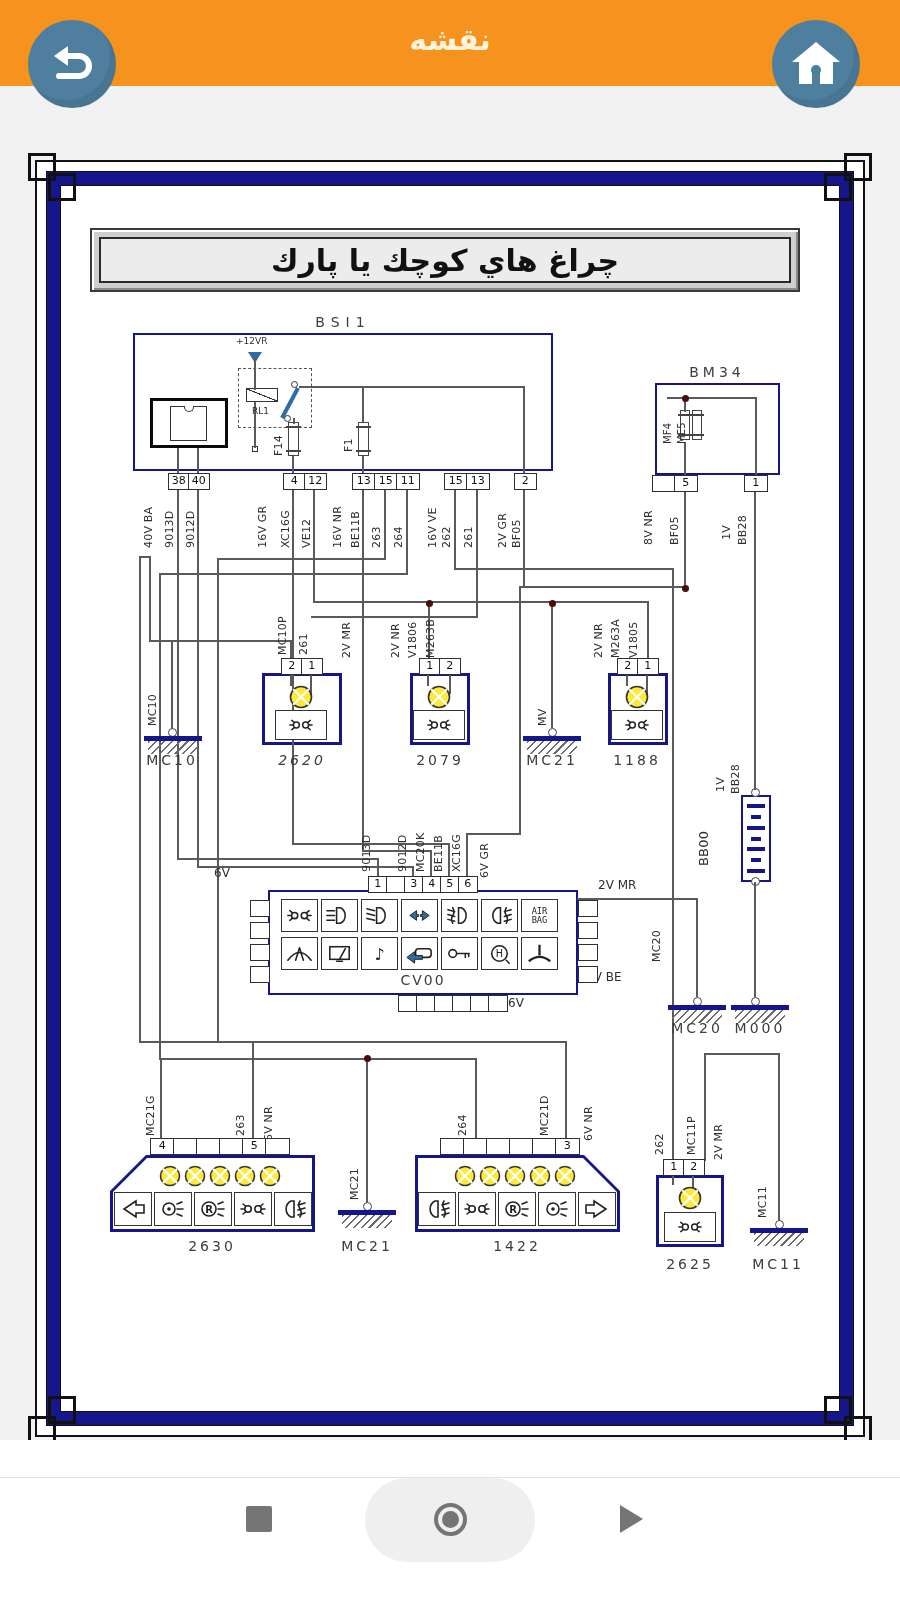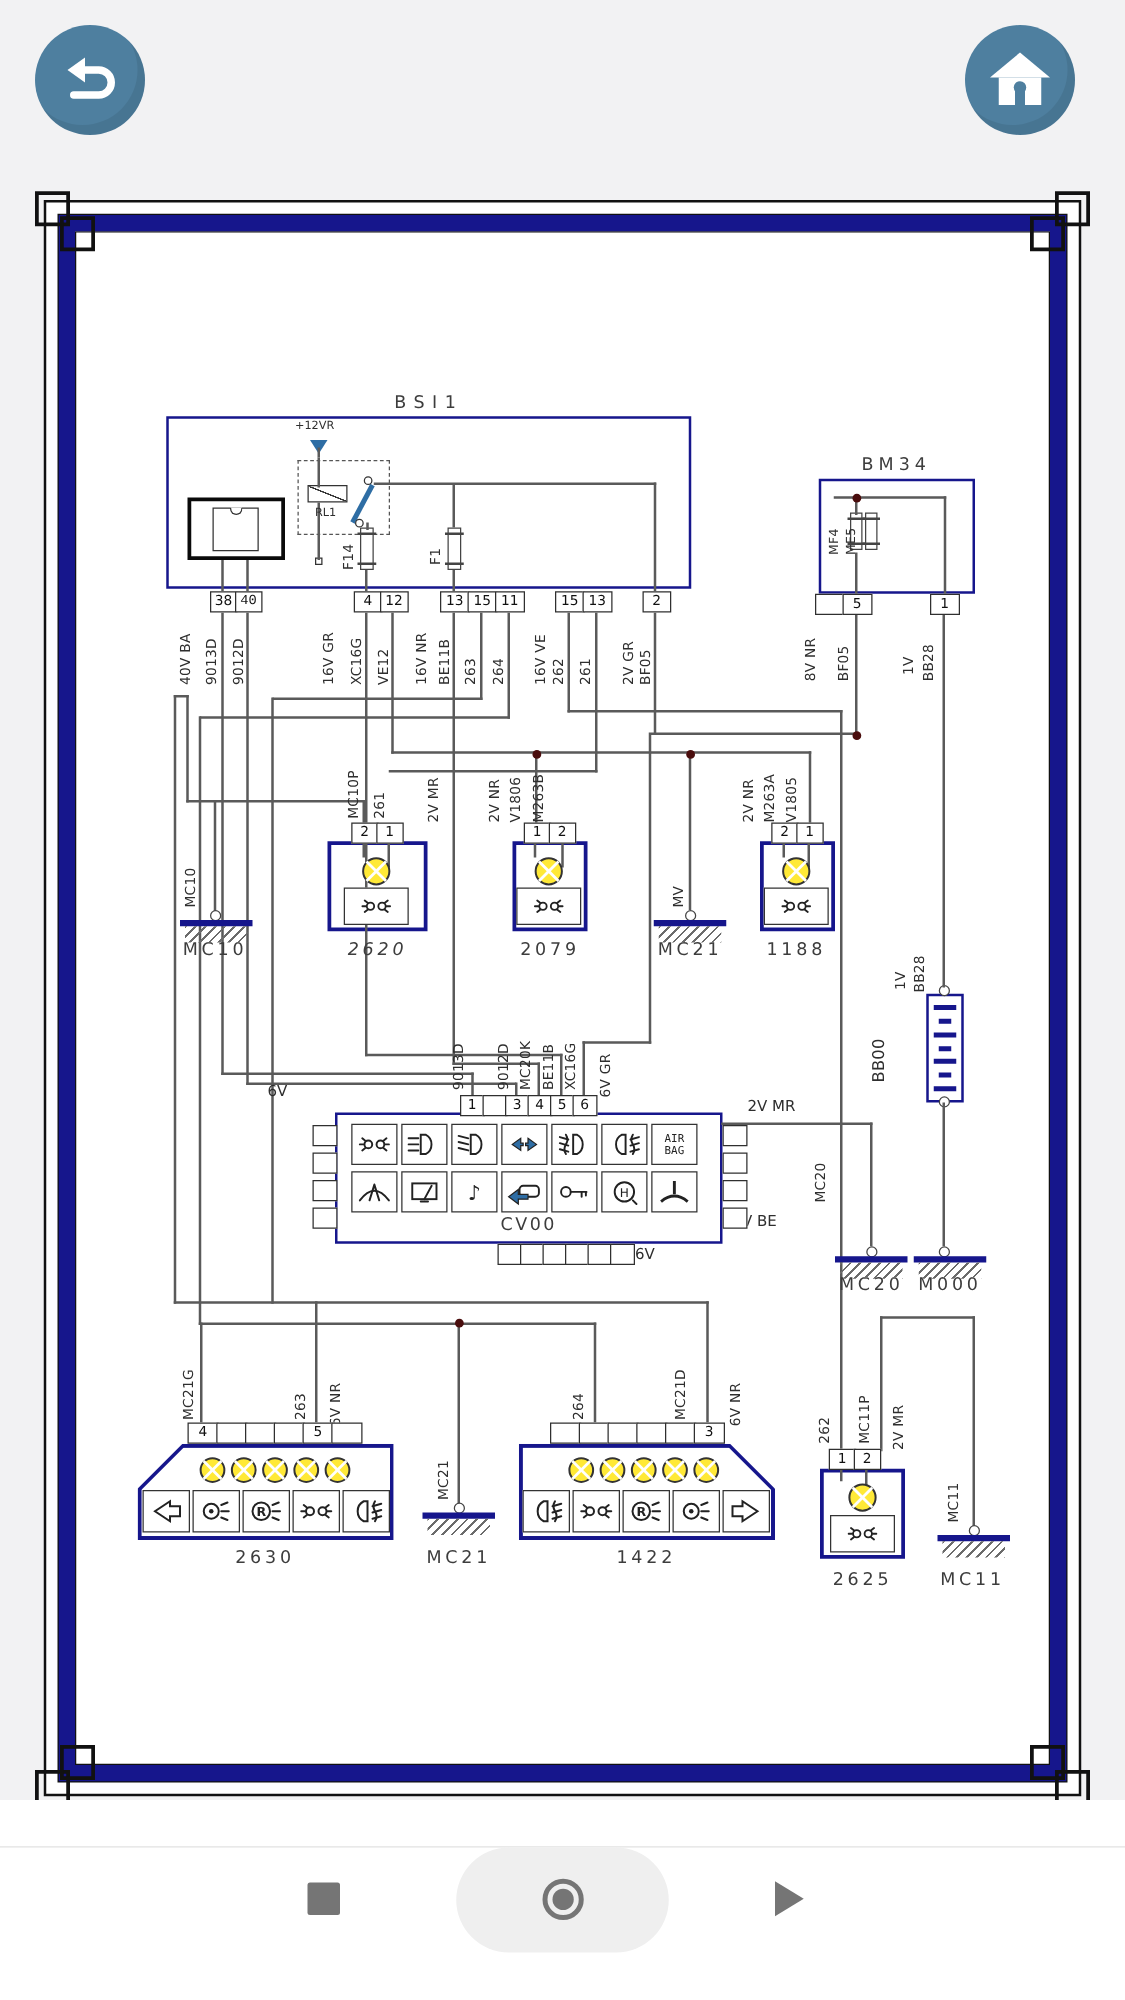--- a/index.html
+++ b/index.html
@@ -89,20 +89,23 @@
   .cham-l .cluster-o { clip-path:polygon(36px 0, 100% 0, 100% 100%, 0 100%, 0 36px); }
   .cham-l .cluster-i { clip-path:polygon(34px 0, 100% 0, 100% 100%, 0 100%, 0 34px); }
   .cham-r .cluster-o { clip-path:polygon(0 0, calc(100% - 36px) 0, 100% 36px, 100% 100%, 0 100%); }
   .cham-r .cluster-i { clip-path:polygon(0 0, calc(100% - 34px) 0, 100% 34px, 100% 100%, 0 100%); }
 </style>
 </head>
 <body>
 
 <div id="stage">
 
+  <div class="header">
+    <div class="header-title" dir="rtl">نقشه</div>
+  </div>
   <div class="hbtn" id="back-btn">
     <span>
       <svg width="60" height="60" viewBox="0 0 60 60">
         <path d="M25 22 h12 a10 10 0 0 1 0 20 H17" fill="none" stroke="#fff" stroke-width="6" stroke-linecap="round"></path>
         <polygon points="26,12 26,32 12,22" fill="#fff"></polygon>
       </svg>
     </span>
   </div>
   <div class="hbtn" id="home-btn">
     <span>
@@ -119,20 +122,25 @@
   <div class="frame-band"></div>
   <div class="corner-sq" style="left:28px;top:153px"></div>
   <div class="corner-sq" style="left:48px;top:173px"></div>
   <div class="corner-sq" style="left:844px;top:153px"></div>
   <div class="corner-sq" style="left:824px;top:173px"></div>
   <div class="corner-sq" style="left:28px;top:1416px"></div>
   <div class="corner-sq" style="left:48px;top:1396px"></div>
   <div class="corner-sq" style="left:844px;top:1416px"></div>
   <div class="corner-sq" style="left:824px;top:1396px"></div>
 
+  <div class="plate">
+    <div class="plate-inner">
+      <div class="plate-title">چراغ هاي كوچك يا پارك</div>
+    </div>
+  </div>
 
   <div class="navybox" style="left:133px;top:333px;width:420px;height:138px;border-width:2.5px"></div>
   <div class="ic-outer">
     <div class="ic-inner"></div>
       <div class="ic-notch"></div>
   </div>
   <div class="relay"></div>
   <div class="coil"></div>
   <div class="blade"></div>
   <div class="blade-tip" style="left:291px;top:381px"></div>
@@ -336,21 +344,21 @@
     <div class="caption" style="left: 637px; top: 752px; letter-spacing: 3px;">1188</div>
     <div class="caption" style="left: 697px; top: 1020px; letter-spacing: 3px;">MC20</div>
     <div class="caption" style="left: 760px; top: 1020px; letter-spacing: 3px;">M000</div>
     <div class="caption" style="left: 212px; top: 1238px; letter-spacing: 3px;">2630</div>
     <div class="caption" style="left: 367px; top: 1238px; letter-spacing: 3px;">MC21</div>
     <div class="caption" style="left: 517px; top: 1238px; letter-spacing: 3px;">1422</div>
     <div class="caption" style="left: 690px; top: 1256px; letter-spacing: 3px;">2625</div>
     <div class="caption" style="left: 778px; top: 1256px; letter-spacing: 3px;">MC11</div>
     <div class="caption" style="left: 423px; top: 972px; letter-spacing: 2px;">CV00</div>
     <div class="pin" style="left: 168px; top: 473px; width: 21.5px;">38</div>
-    <div class="pin" style="left: 188px; top: 473px; width: 21.5px; font-family: Liberation Mono, monospace;">40</div>
+    <div class="pin" style="left: 188px; top: 473px; width: 21.5px;">40</div>
     <div class="pin" style="left: 283px; top: 473px; width: 22.5px;">4</div>
     <div class="pin" style="left: 304px; top: 473px; width: 22.5px;">12</div>
     <div class="pin" style="left: 352px; top: 473px; width: 23.5px;">13</div>
     <div class="pin" style="left: 374px; top: 473px; width: 23.5px;">15</div>
     <div class="pin" style="left: 396px; top: 473px; width: 23.5px;">11</div>
     <div class="pin" style="left: 444px; top: 473px; width: 23.5px;">15</div>
     <div class="pin" style="left: 466px; top: 473px; width: 23.5px;">13</div>
     <div class="pin" style="left: 514px; top: 473px; width: 22.5px;">2</div>
     <div class="pin" style="left: 652px; top: 475px; width: 23.5px;"></div>
     <div class="pin" style="left: 674px; top: 475px; width: 23.5px;">5</div>

